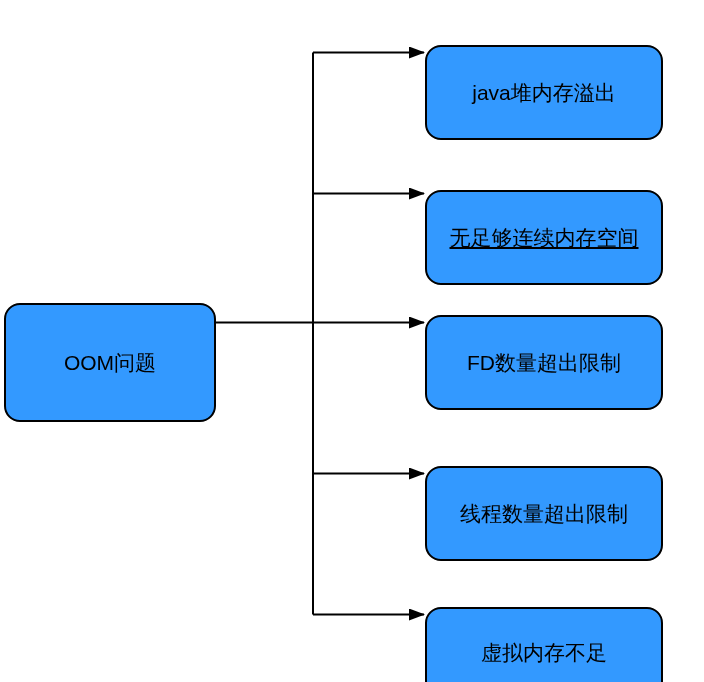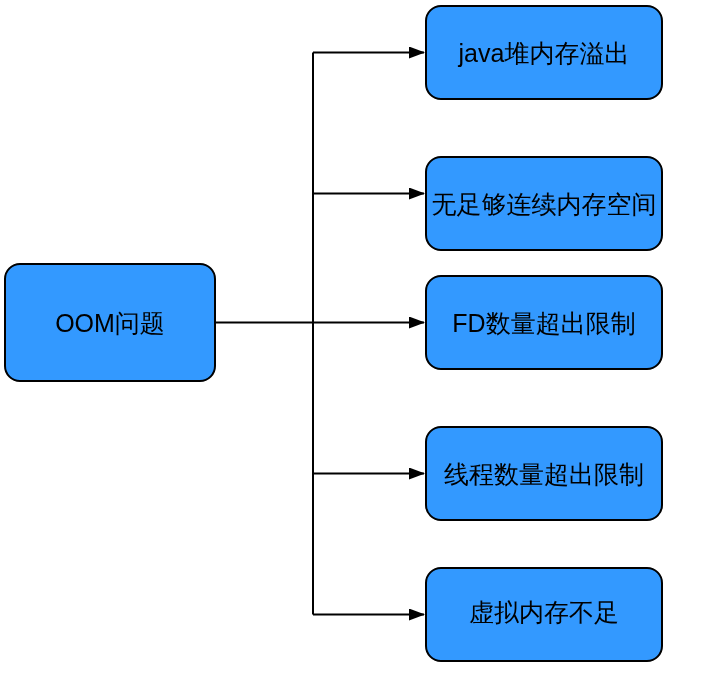--- a/index.html
+++ b/index.html
@@ -31,36 +31,37 @@
   .node {
     position: absolute;
     box-sizing: border-box;
     background: var(--node-fill, #3399FF);
     border: 2px solid var(--node-border, #000000);
     border-radius: 16px;
     display: flex;
     align-items: center;
     justify-content: center;
     color: var(--text, #000000);
-    font-size: 25px;
+    font-size: 21px;
     line-height: 1.2;
+    margin-top: 40px;
   }
   .node.root {
     left: 4px;
     top: 263px;
     width: 212px;
     height: 119px;
   }
   .node.child {
     left: 425px;
     width: 238px;
     height: 95px;
   }
   .c0 { top: 5px; }
-  .c1 { top: 156px; }
+  .c1 { top: 150px; text-decoration: underline; }
   .c2 { top: 275px; }
   .c3 { top: 426px; }
   .c4 { top: 567px; font-family: Liberation Mono, monospace; }
 </style>
 </head>
 <body>
 
 <div class="canvas">
 
   <svg class="edges" viewBox="0 0 704 682" xmlns="http://www.w3.org/2000/svg">

